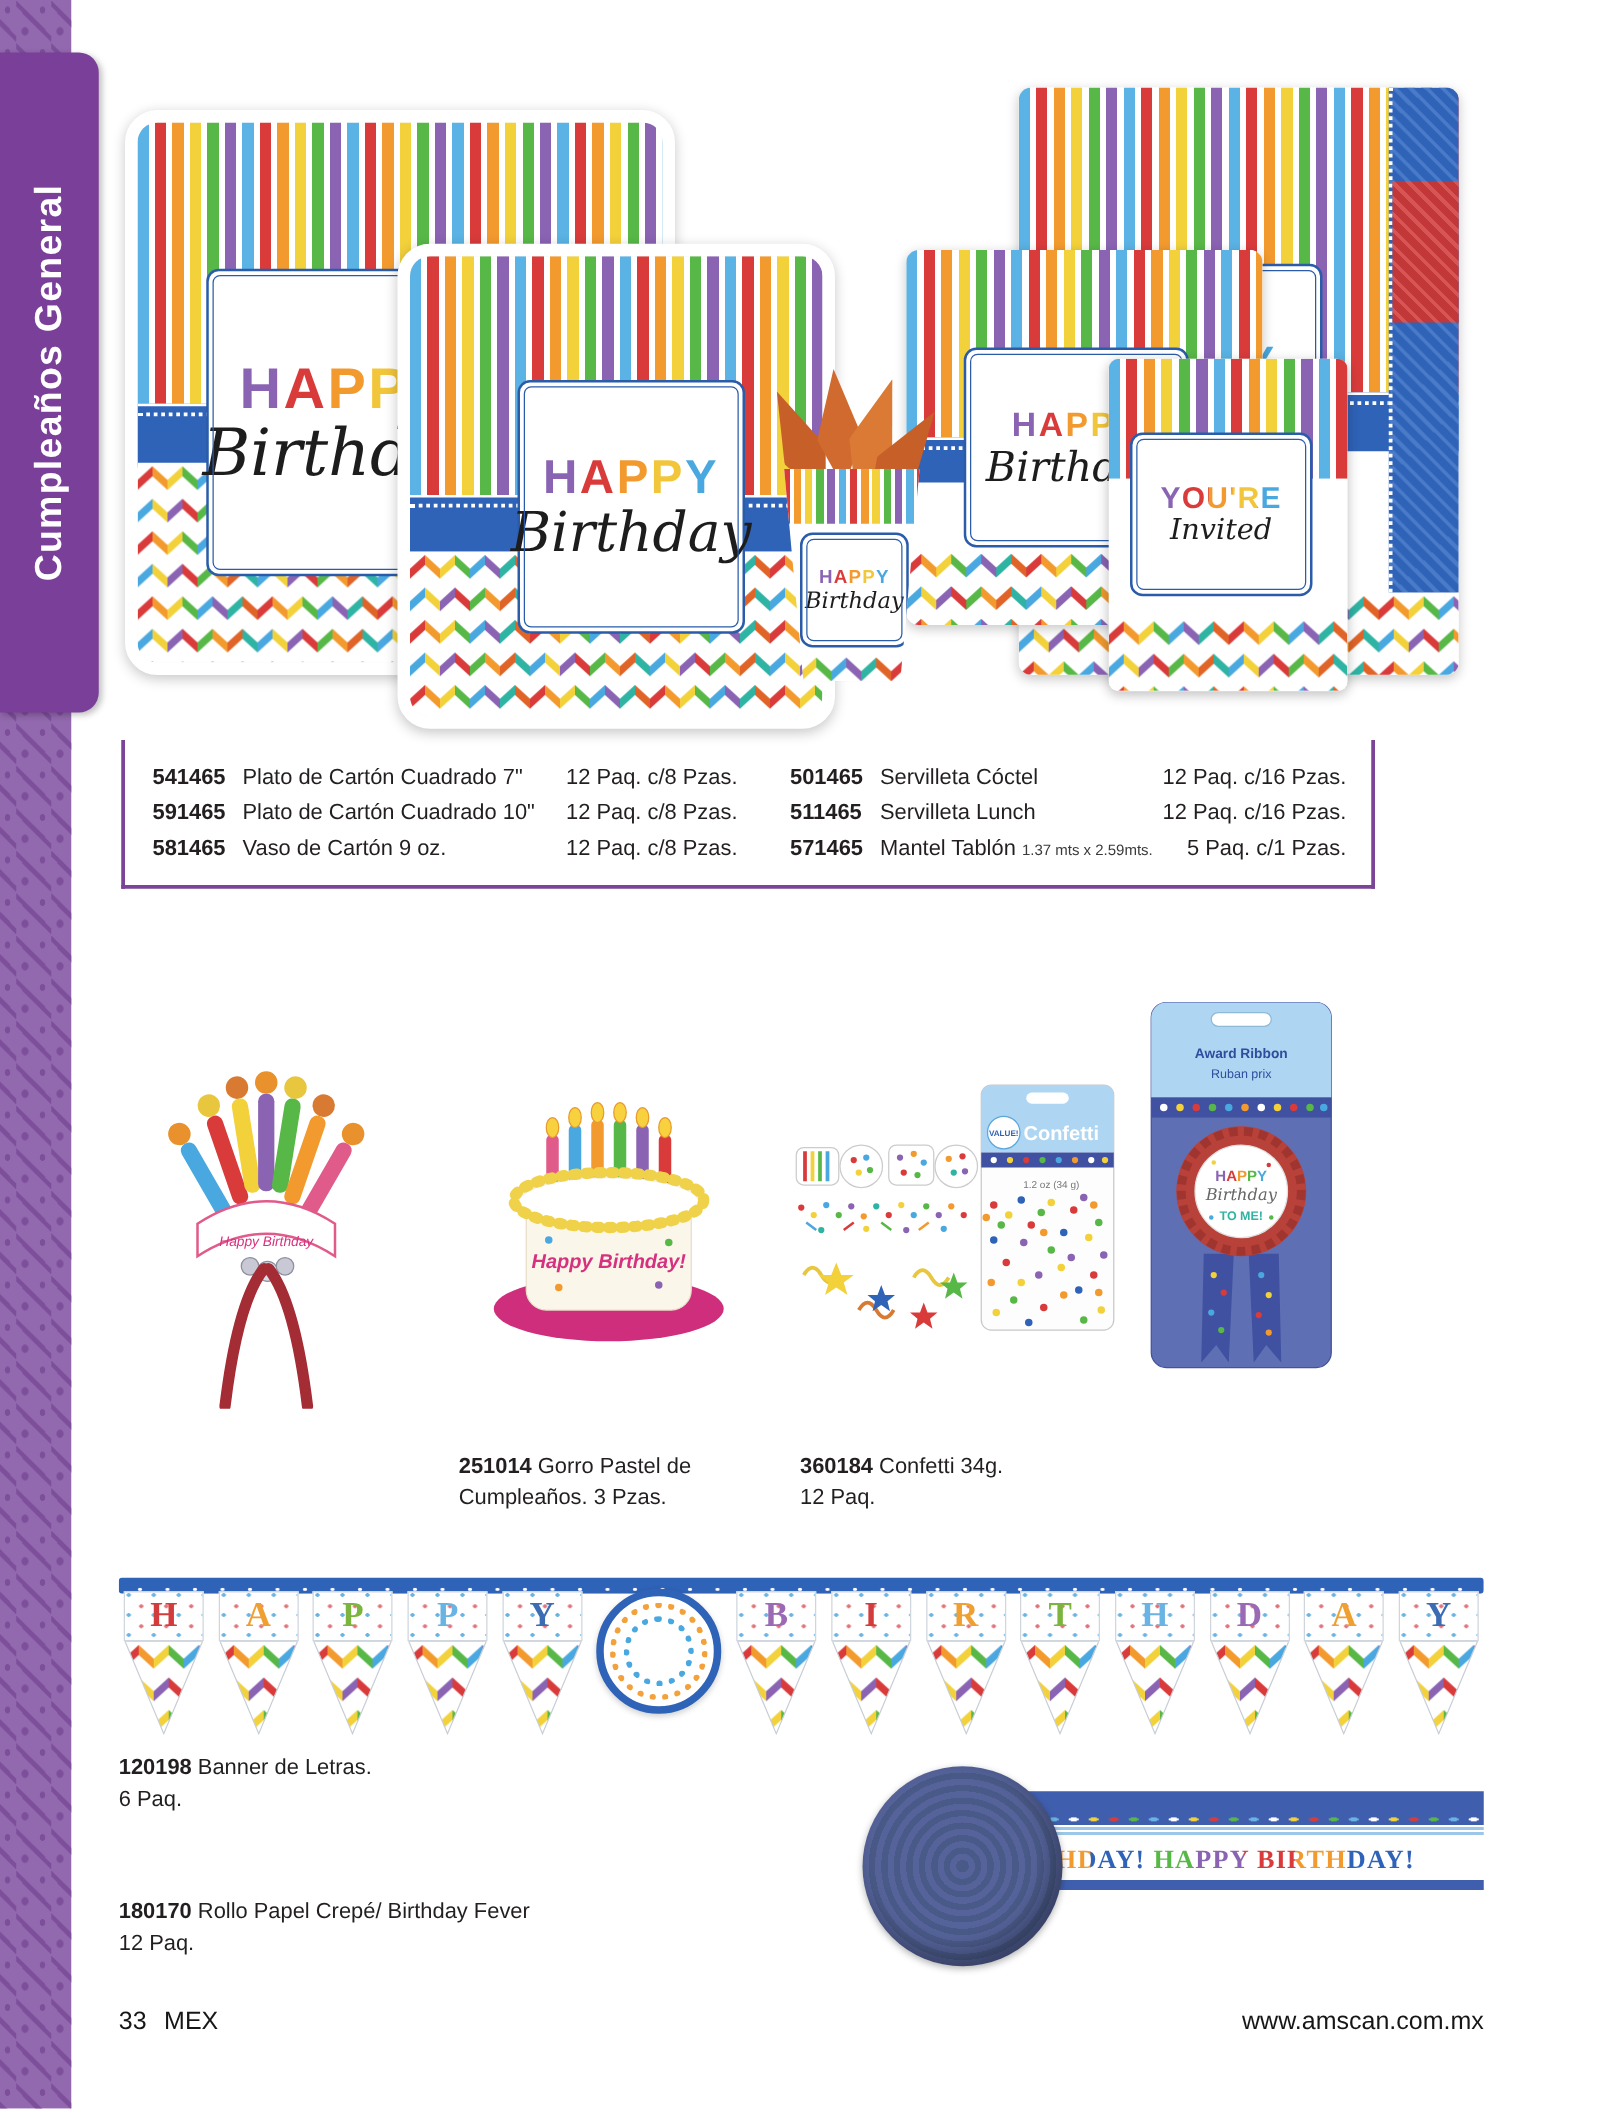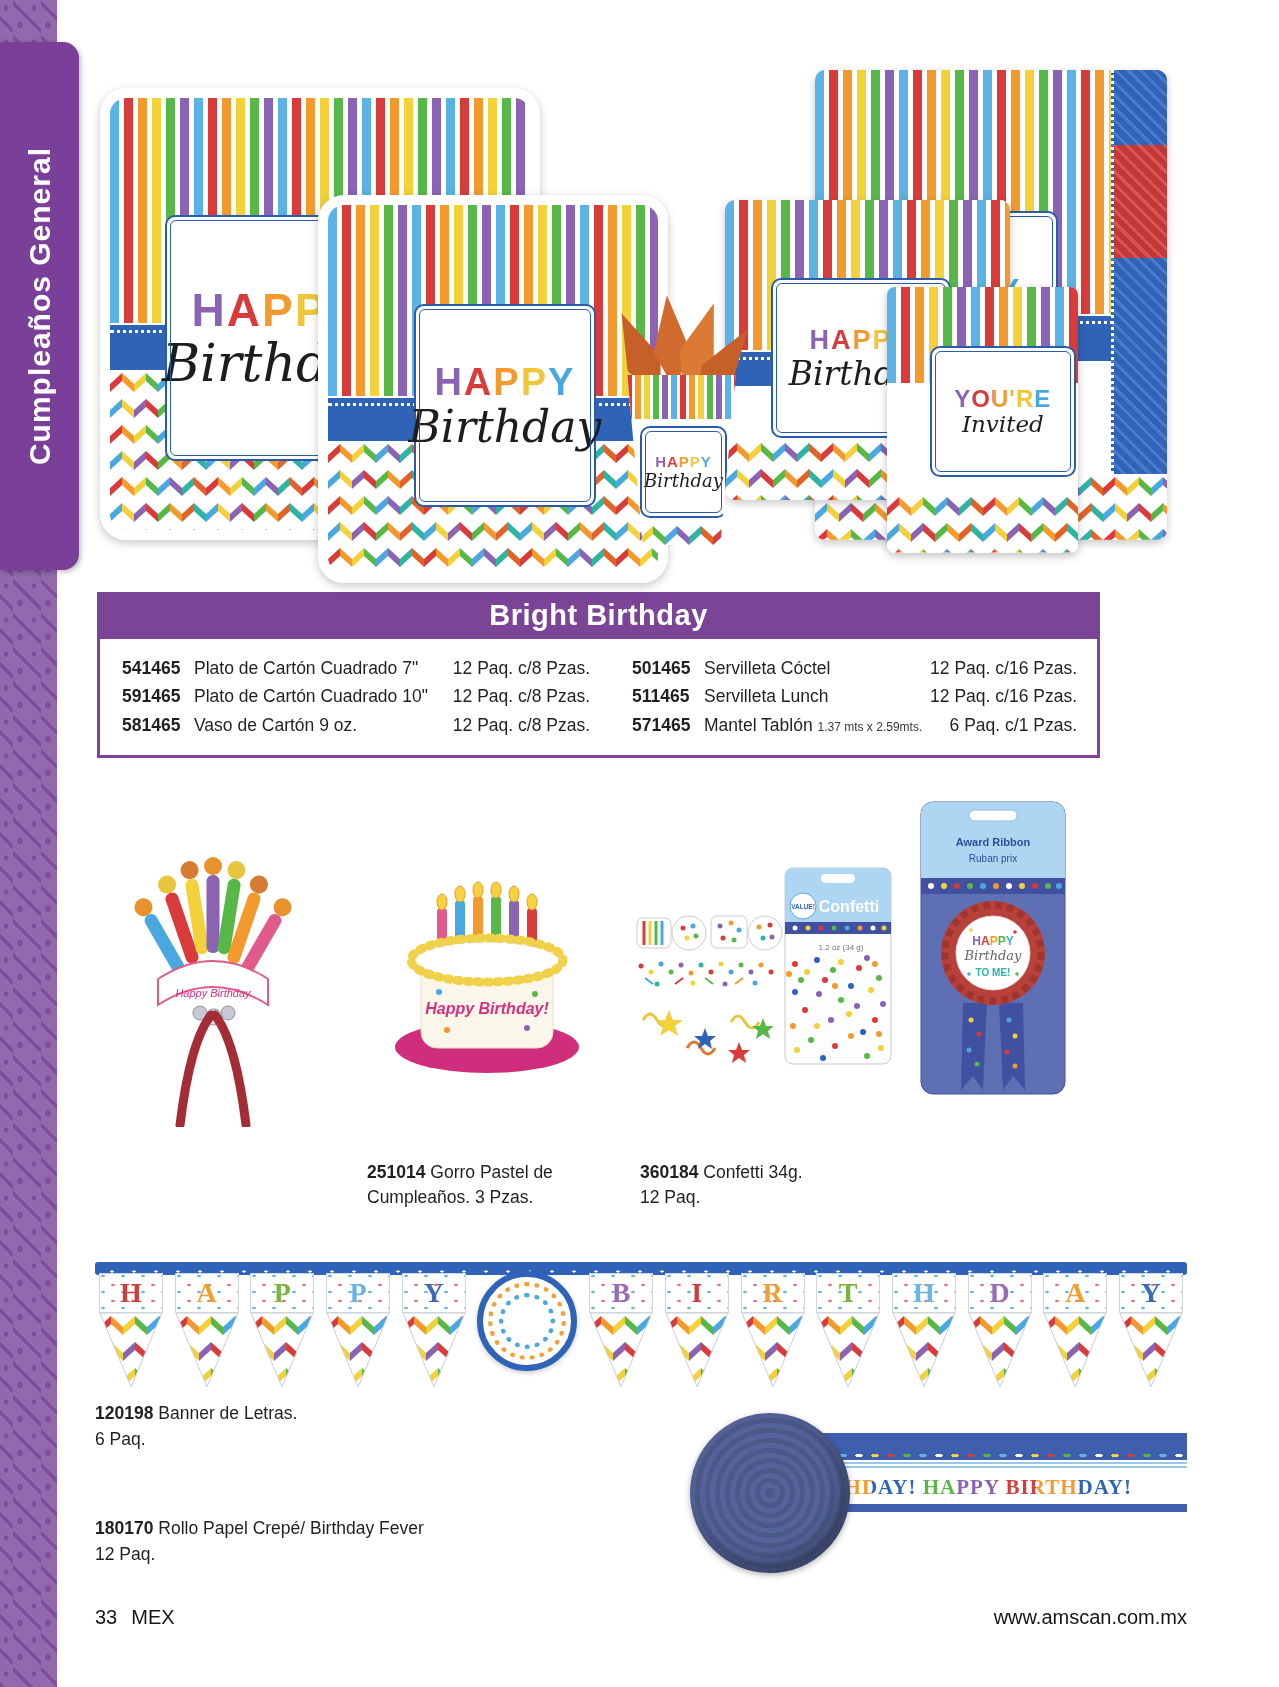--- a/index.html
+++ b/index.html
@@ -80,21 +80,21 @@
   .napkinC .band{top:50%;height:12%;}
   .napkinC .chev-zone{top:80%;bottom:0;}
   .napkinC .fill{top:62%;height:18%;background:#fff;}
   .napkinC .tag{left:16%;top:26%;width:62%;height:52%;}
   .napkinC .w1{font-size:27px;} .napkinC .w2{font-size:33px;}
 
   .invite{left:792px;top:217px;width:191px;height:266px;z-index:5;border-radius:8px;box-shadow:0 3px 9px rgba(0,0,0,.25);}
   .invite .stripes{top:0;height:36%;}
   .invite .chev-zone{top:78%;bottom:0;}
   .invite .fill{top:36%;height:42%;background:#fff;}
-  .invite .tag{left:9%;top:22%;width:74%;height:48%;margin-left:26px;}
+  .invite .tag{left:9%;top:22%;width:74%;height:48%;}
   .invite .w1{font-size:24px;letter-spacing:1px;} .invite .w2{font-size:23px;}
 
   .cup{position:absolute;left:520px;top:225px;width:133px;height:250px;z-index:6;}
   .tissue span{position:absolute;background:#d06a2e;width:36px;height:96px;
      clip-path:polygon(50% 0,100% 58%,50% 100%,0 58%);}
   .tissue .t1{left:8px;top:14px;transform:rotate(-24deg);background:#c65f28;}
   .tissue .t2{left:38px;top:0;transform:rotate(-5deg);}
   .tissue .t3{left:66px;top:6px;transform:rotate(18deg);background:#da7a35;}
   .tissue .t4{left:88px;top:26px;transform:rotate(34deg);background:#c65f28;}
   .cup-body{position:absolute;left:2px;right:2px;top:80px;height:170px;background:#fff;
@@ -295,23 +295,20 @@
         </div>
         <div class="tag">
           <span class="w1 rbw">HAPPY</span>
           <span class="w2">Birthday</span>
         </div>
       </div>
     </div>
   </div>
 
   <div class="collection">
-    <div class="col-header">
-      <span>Bright Birthday</span>
-    </div>
     <div class="col-box">
       <div class="tcol">
         <div class="trow">
           <span class="sku">541465</span>
           <span class="desc">Plato de Cartón Cuadrado 7"</span>
           <span class="qty">12 Paq. c/8 Pzas.</span>
         </div>
         <div class="trow">
           <span class="sku">591465</span>
           <span class="desc">Plato de Cartón Cuadrado 10"</span>
@@ -331,21 +328,21 @@
         </div>
         <div class="trow">
           <span class="sku">511465</span>
           <span class="desc">Servilleta Lunch</span>
           <span class="qty">12 Paq. c/16 Pzas.</span>
         </div>
         <div class="trow">
           <span class="sku">571465</span>
           <span class="desc"><span>Mantel Tablón</span>
             <span class="small">1.37 mts x 2.59mts.</span></span>
-          <span class="qty">6 Paq. c/1 Pzas.</span>
+          <span class="qty">5 Paq. c/1 Pzas.</span>
         </div>
       </div>
     </div>
   </div>
 
   <div class="products">
 
     <div class="pcell" style="left:0;width:235px;">
       <svg class="pimg" style="top:55px;" width="210" height="280" viewBox="0 0 210 280">
         <g transform="translate(40,68) rotate(-30)">

